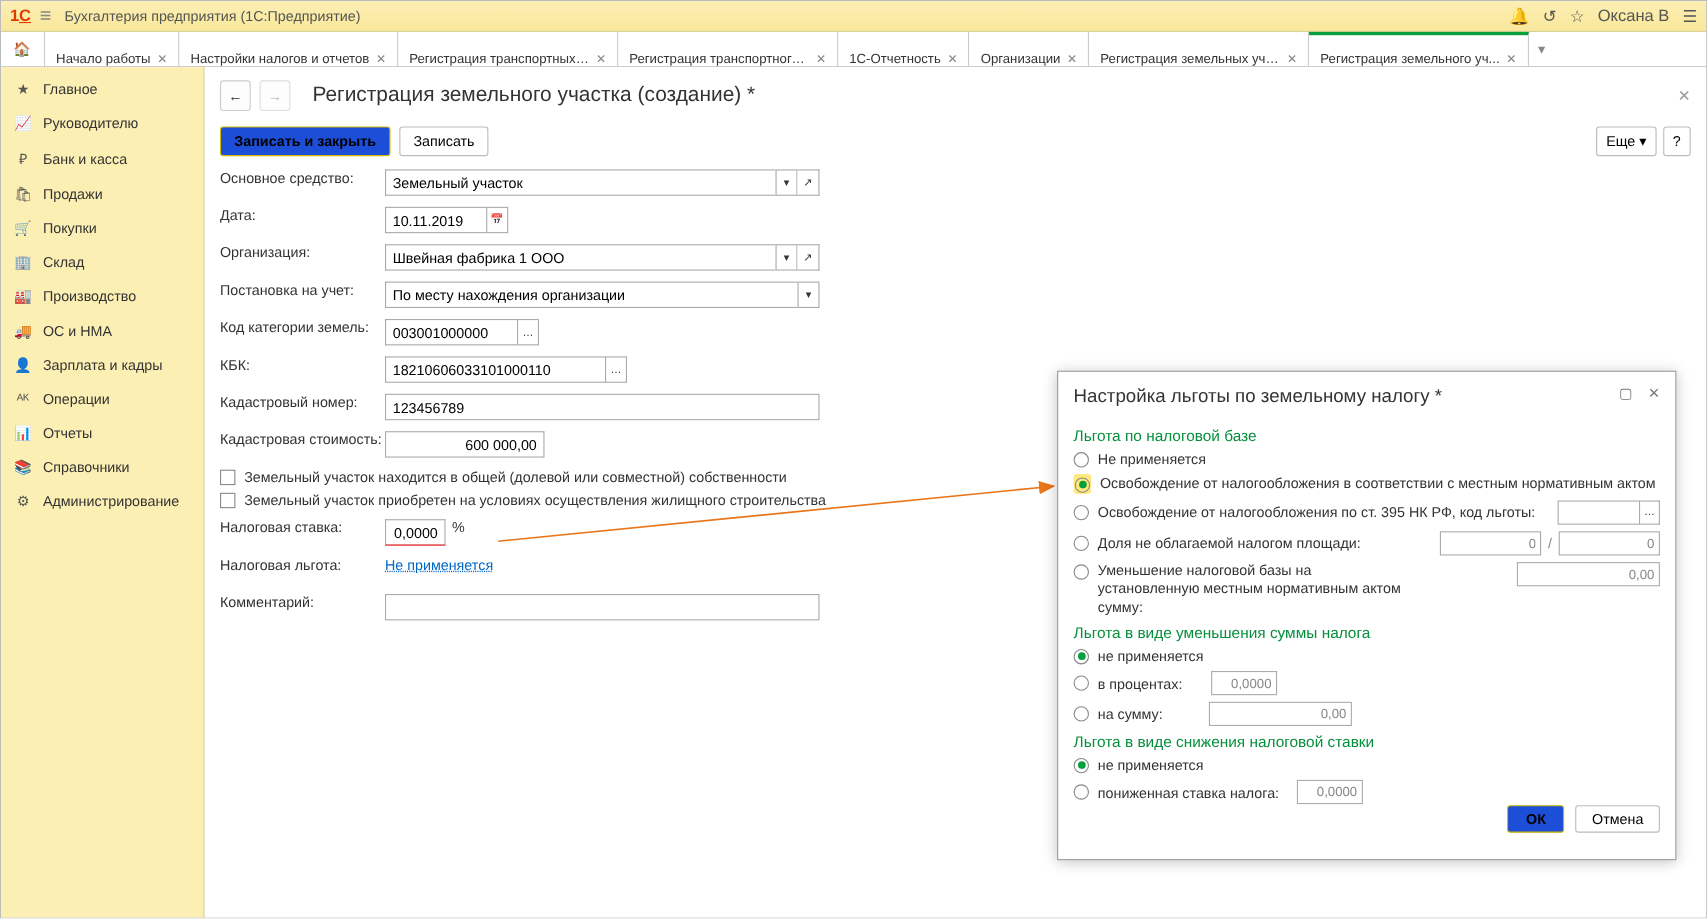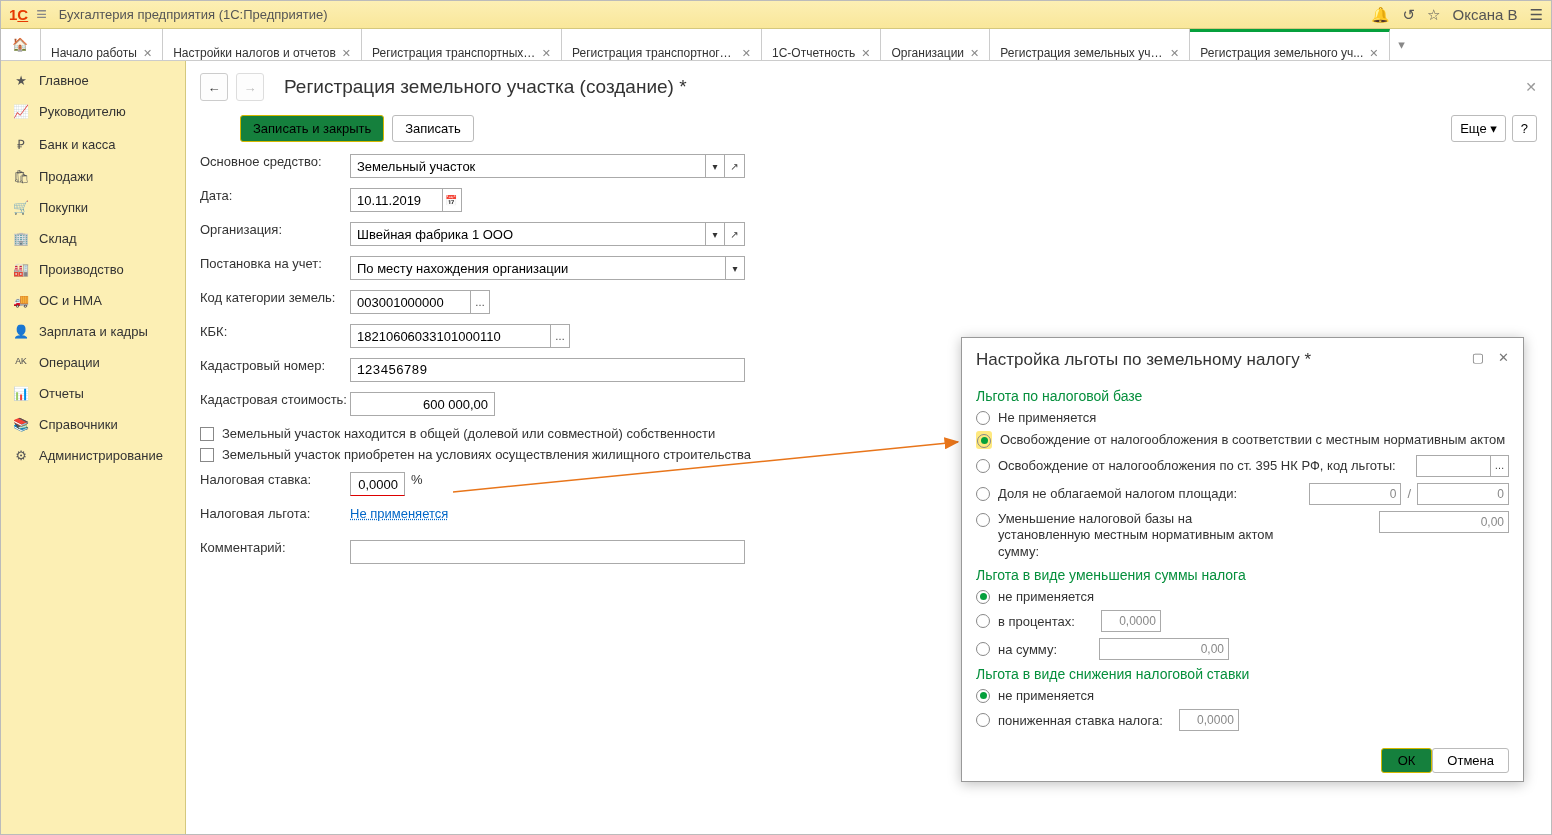--- a/index.html
+++ b/index.html
@@ -35,21 +35,21 @@
 
 .main { flex:1; position:relative; background:#fff; padding:12px 14px; overflow:hidden;}
 .main-header { display:flex; align-items:center; gap:8px; margin-bottom:14px;}
 .navbtn { width:28px; height:28px; border:1px solid #ccc; background:#fdfdfd; display:flex; align-items:center; justify-content:center; cursor:pointer; border-radius:3px;}
 .navbtn.disabled { color:#bbb; border-color:#ddd;}
 .main-title { font-size:19px; margin-left:12px;}
 .main-close { margin-left:auto; color:#999; cursor:pointer; font-size:14px;}
 
 .toolbar { display:flex; gap:8px; margin-bottom:12px; align-items:center;}
 .btn { padding:5px 12px; border:1px solid #bbb; background:#fff; border-radius:3px; cursor:pointer; font-size:13px;}
-.btn-yellow { background:#15803d; border-color:#d4b800; font-weight:normal;margin-left:40px;}
+.btn-yellow { background:#1d4ed8; border-color:#d4b800; font-weight:bold;}
 .btn-right { margin-left:auto; display:flex; gap:6px;}
 .btn-small { padding:5px 8px;}
 
 .form-row { display:flex; align-items:flex-start; margin-bottom:8px; min-height:26px;}
 .form-label { width:150px; font-size:13px; color:#333;}
 .inp { height:24px; border:1px solid #aaa; padding:0 6px; font-size:13px; background:#fff;}
 .inp-select { display:flex;}
 .inp-select .inp { border-right:none;}
 .inp-ctl { width:20px; height:24px; border:1px solid #aaa; display:flex; align-items:center; justify-content:center; font-size:10px; background:#fff; cursor:pointer;}
 .inp-ctl + .inp-ctl { border-left:none;}
@@ -72,21 +72,21 @@
 .section-title { color:#058f3c; font-size:14px; margin:6px 0 6px;}
 .radio-row { display:flex; align-items:center; gap:8px; margin-bottom:6px; font-size:13px;}
 .radio { width:14px; height:14px; border:1px solid #888; border-radius:50%; display:inline-flex; align-items:center; justify-content:center;}
 .radio.checked::after { content:""; width:7px; height:7px; background:#05a03c; border-radius:50%;}
 .radio-highlight { background:#ffe97f; padding:1px; border-radius:3px;}
 .dialog-input { height:22px; border:1px solid #aaa; font-size:12px; text-align:right; padding:0 4px; color:#888; background:#fff;}
 .dialog-input-group { display:flex;}
 .dialog-input-btn { width:18px; height:22px; border:1px solid #aaa; border-left:none; font-size:10px; display:flex;align-items:center;justify-content:center;}
 .slash { padding:0 6px; color:#888;}
 .radio-text-wrap { max-width:290px; line-height:1.3;}
-.dialog-footer { position:absolute; bottom:8px; right:14px; display:flex; }
+.dialog-footer { position:absolute; bottom:24px; right:14px; display:flex; gap:10px;}
 
 
 .arrow { position:absolute; pointer-events:none; }
 </style>
 </head>
 <body>
 
 <div class="app">
 
   <div class="titlebar">
@@ -258,21 +258,21 @@
       <div class="form-row">
         <div class="form-label">КБК:</div>
         <div class="inp-select">
           <input class="inp" style="width: 200px;" value="18210606033101000110">
           <div class="inp-ctl">…</div>
         </div>
       </div>
 
       <div class="form-row">
         <div class="form-label">Кадастровый номер:</div>
-        <input class="inp" style="width: 395px; font-family: Liberation Mono, monospace;" value="123456789">
+        <input class="inp" style="width: 395px;" value="123456789">
       </div>
 
       <div class="form-row">
         <div class="form-label">Кадастровая стоимость:</div>
         <input class="inp inp-num" value="600 000,00" style="">
       </div>
 
       <div class="check-row">
         <div class="checkbox"></div>
         <span>Земельный участок находится в общей (долевой или совместной) собственности</span>

